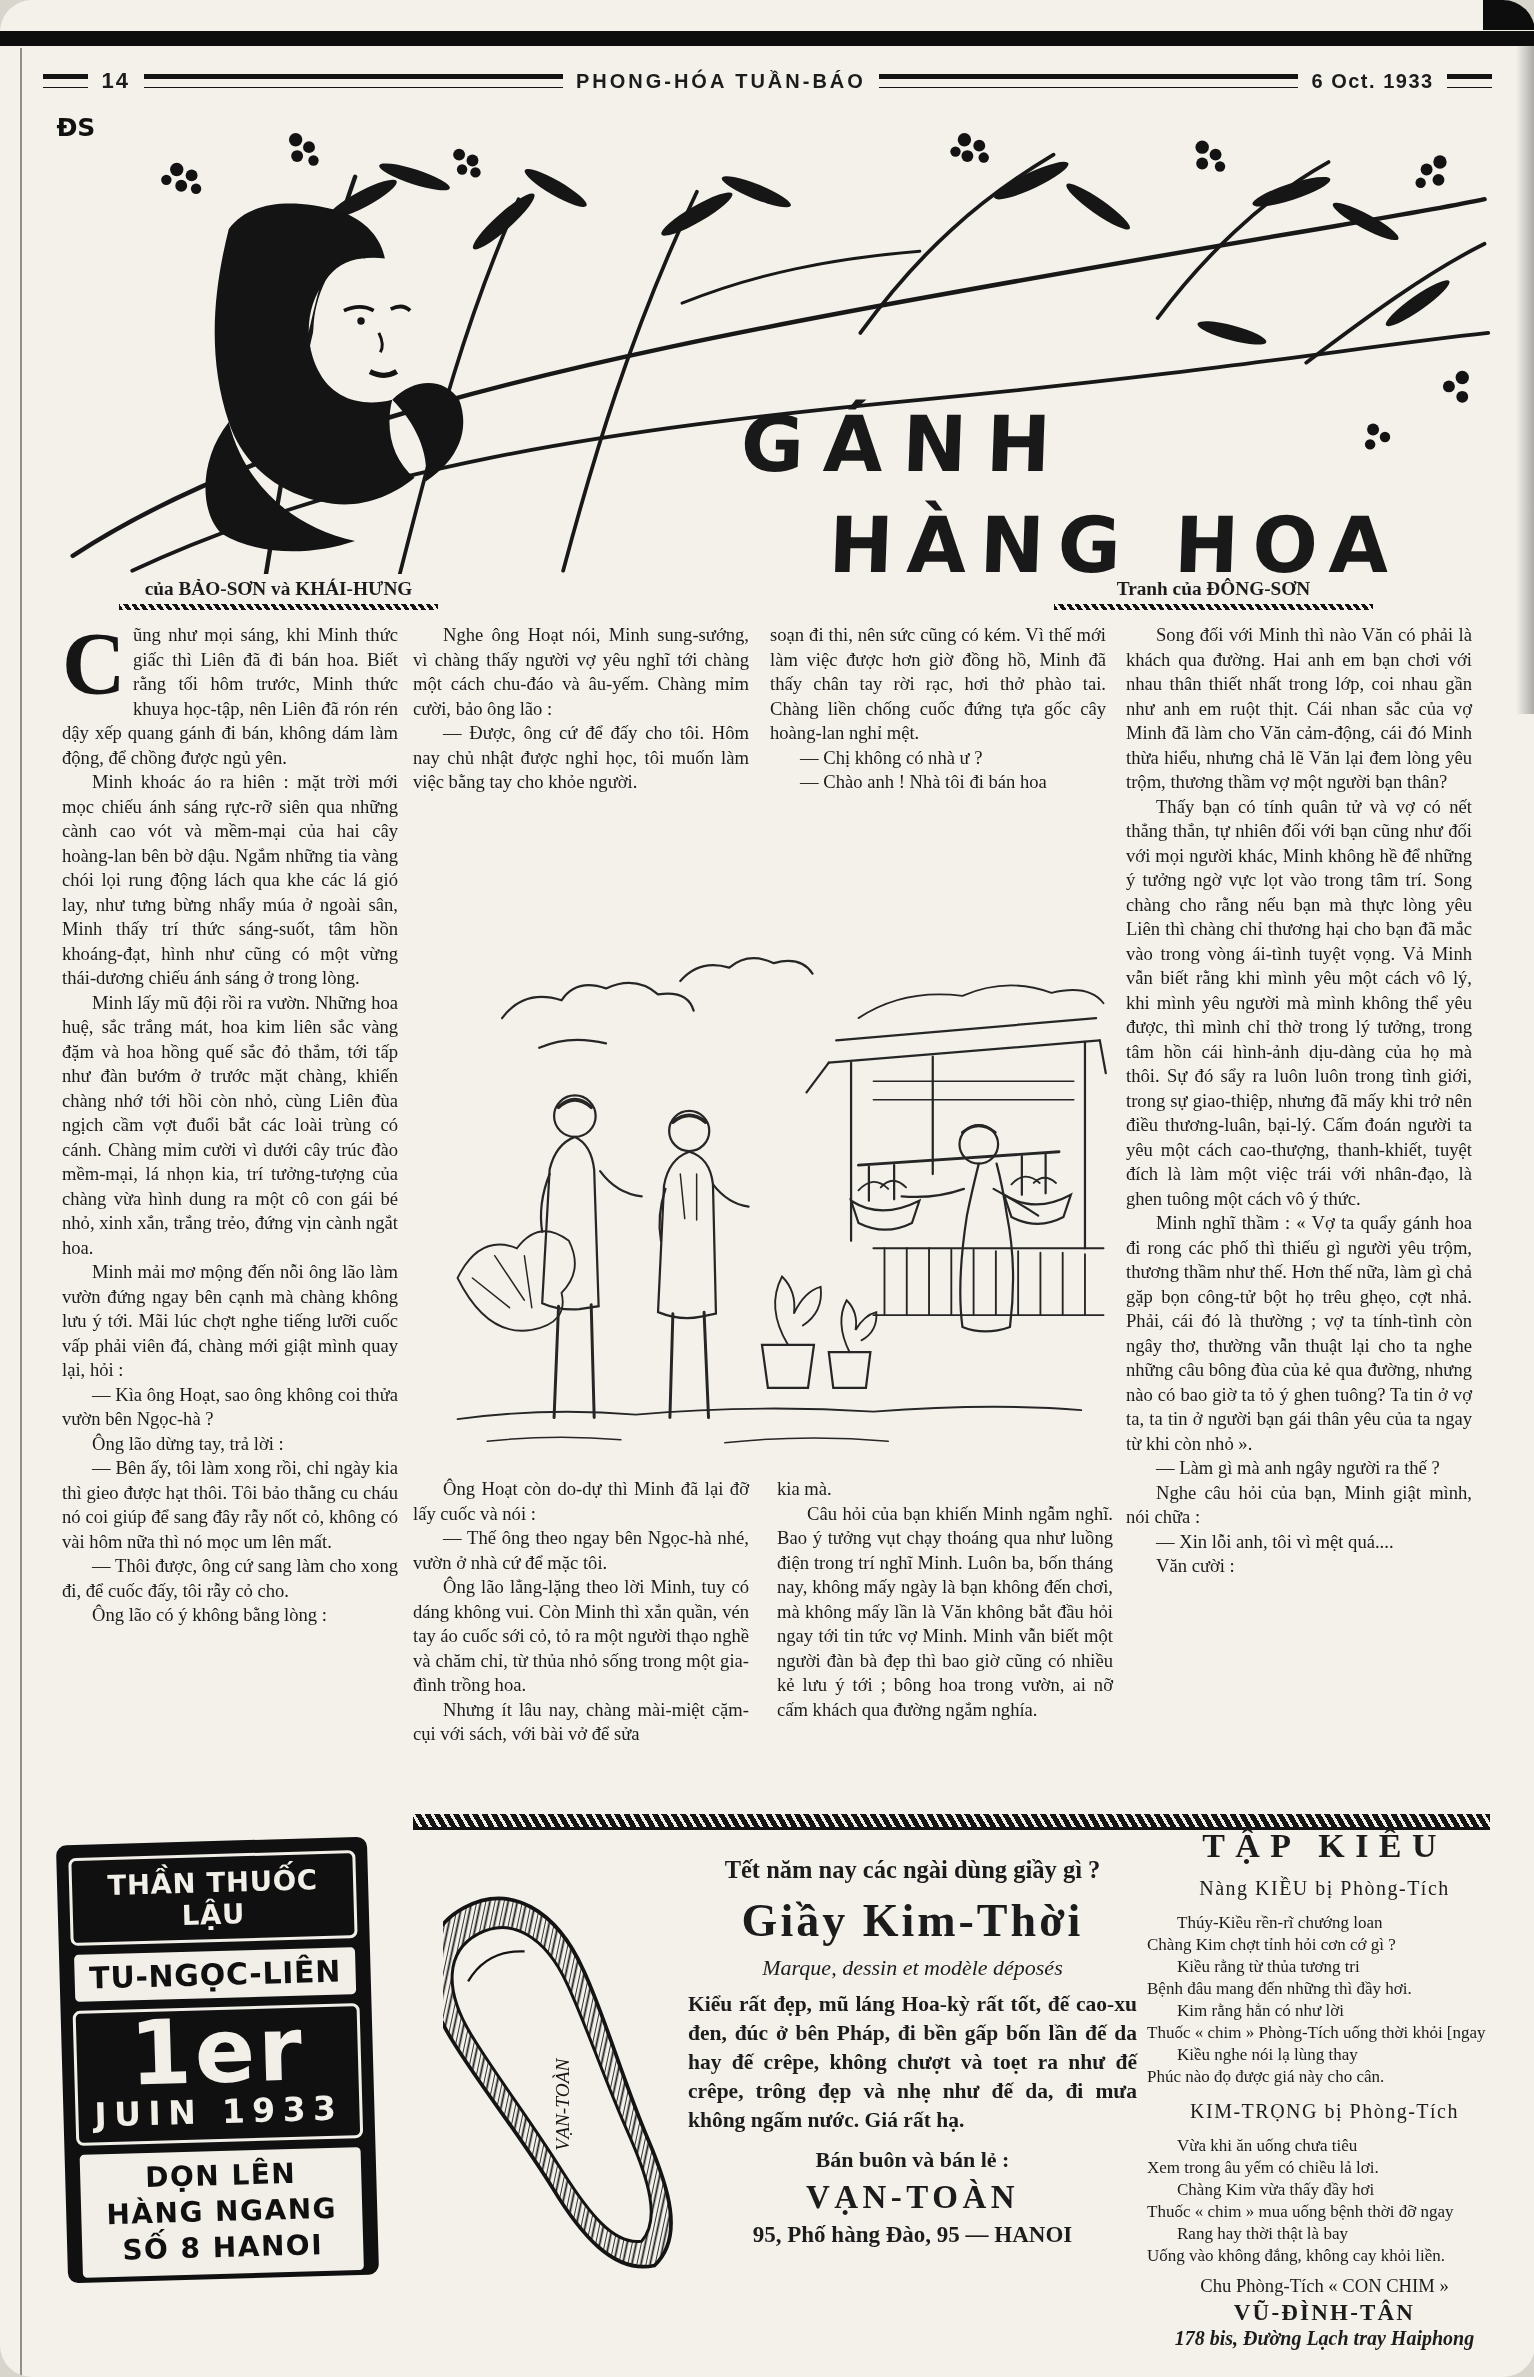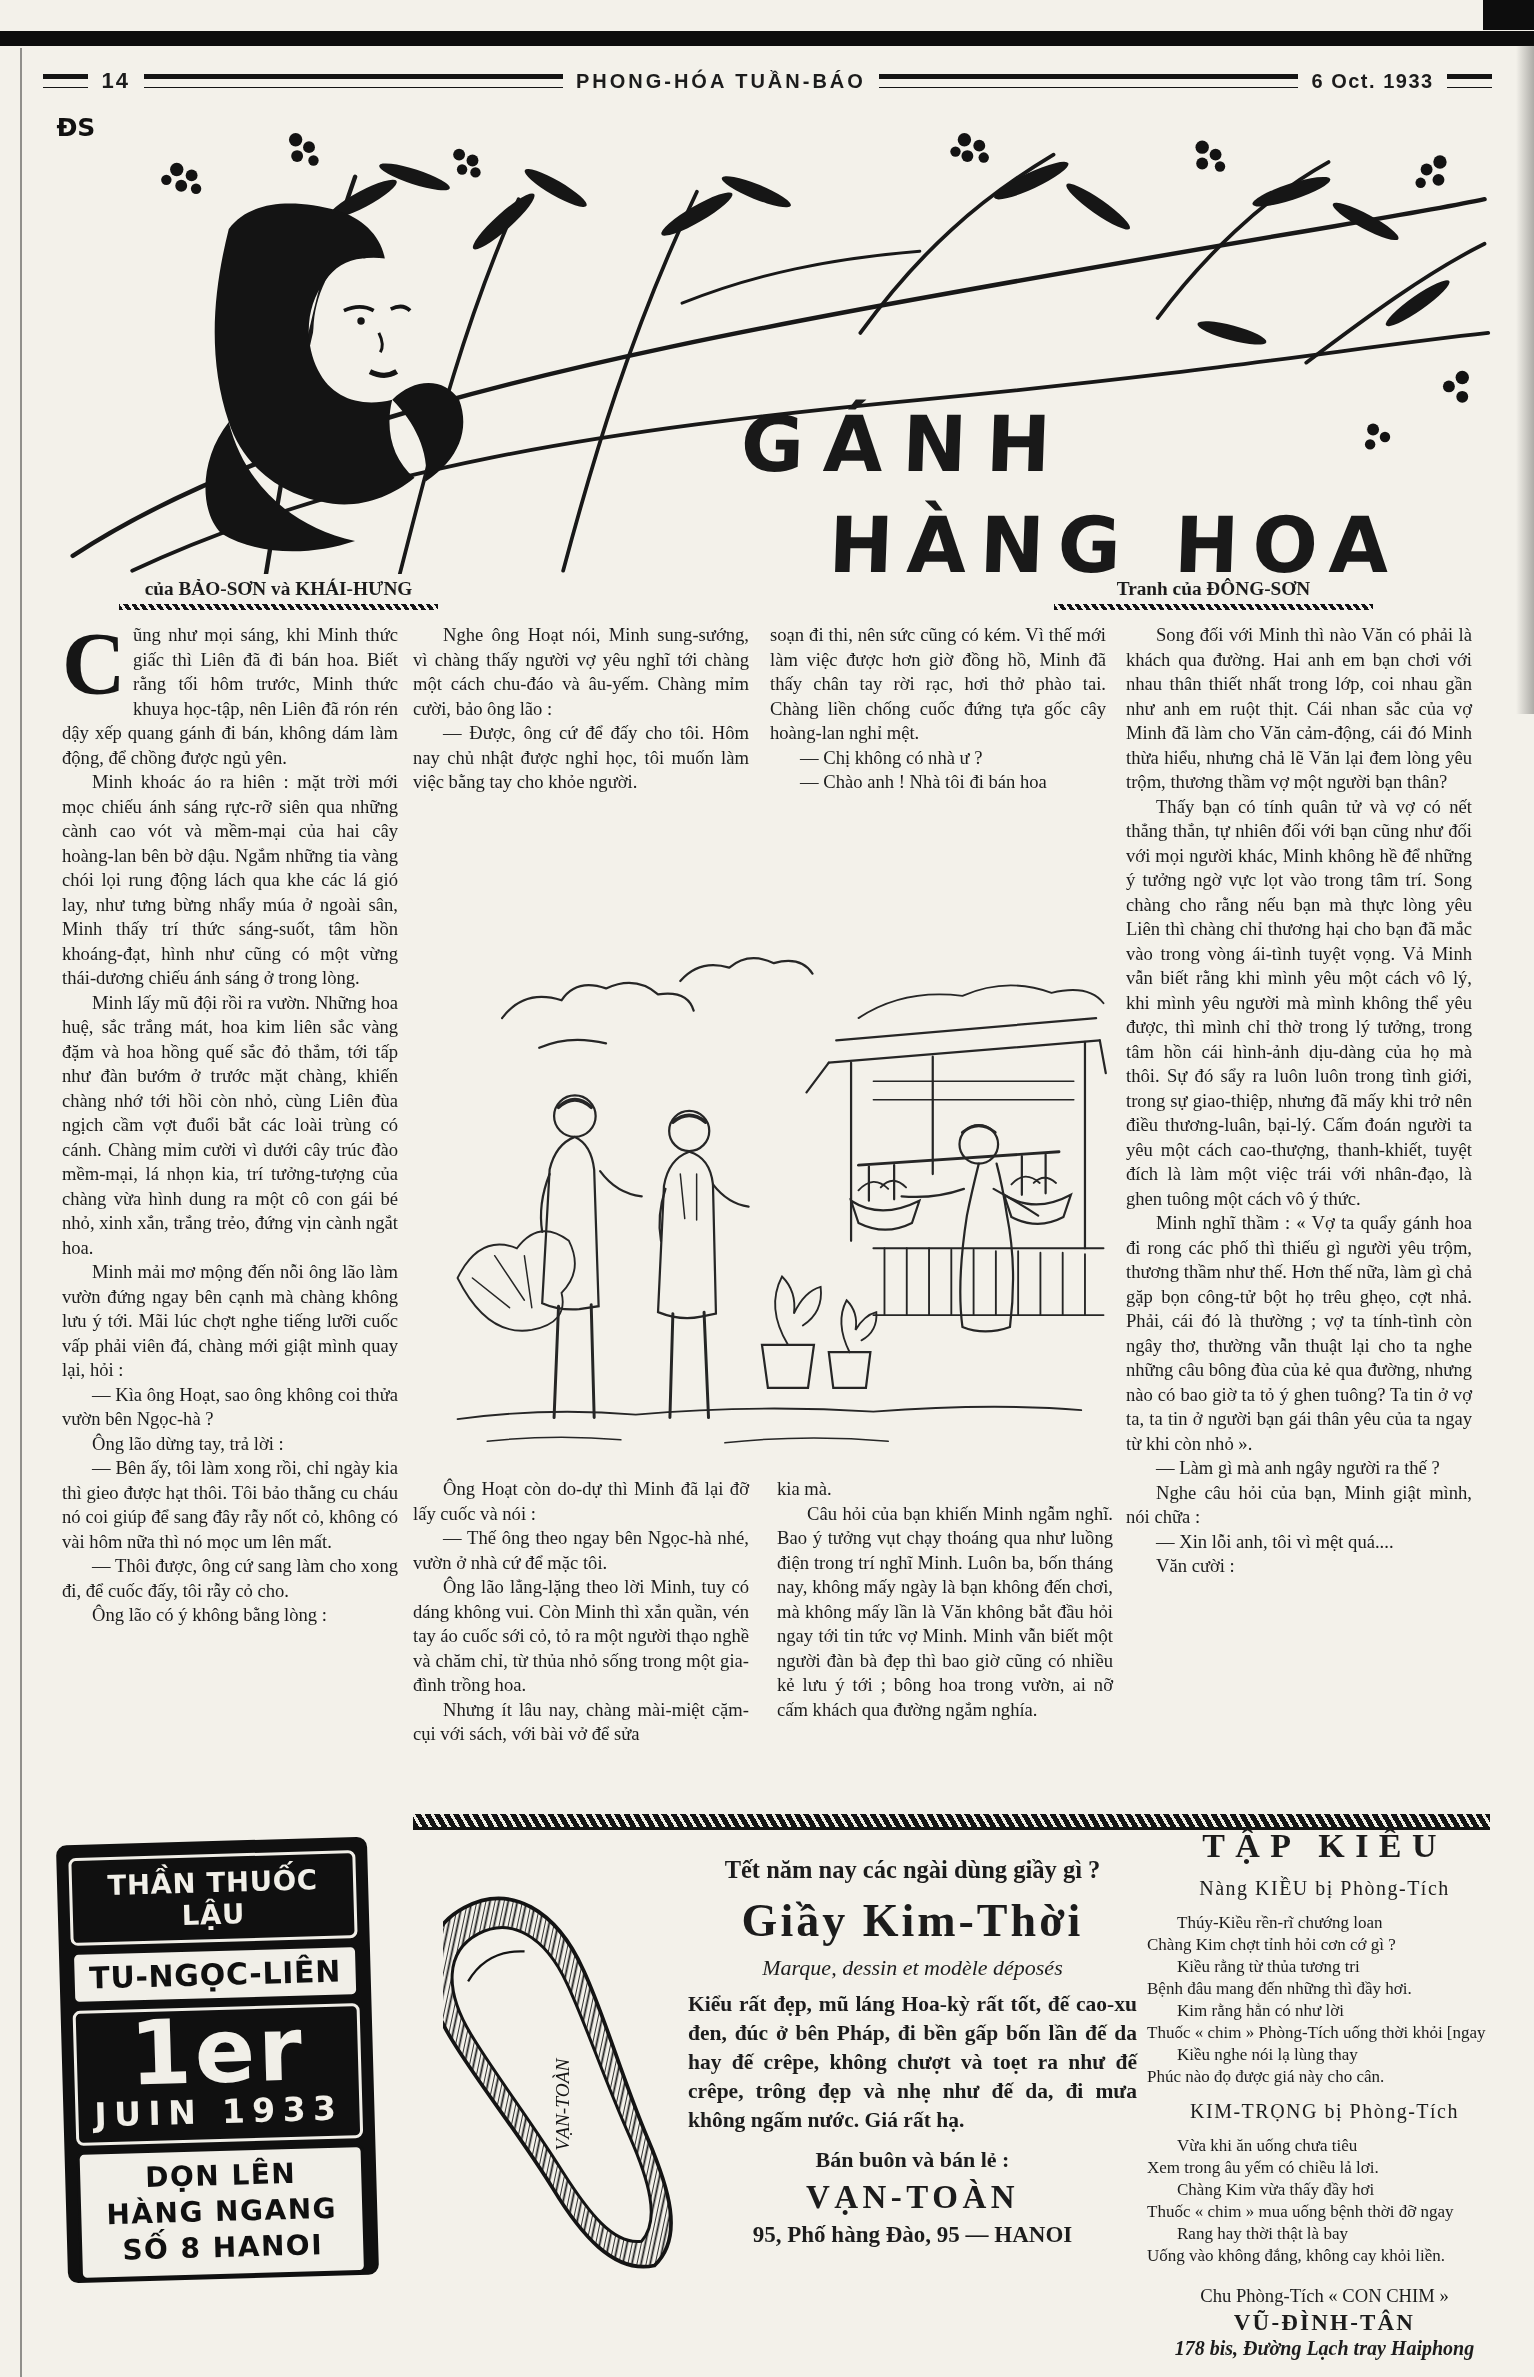--- a/index.html
+++ b/index.html
@@ -1,17 +1,17 @@
 <!DOCTYPE html>
 <html style="font-size:12px"><head>
 <meta charset="utf-8">
 <style>
   html,body{margin:0;padding:0;background:#d8d5cd;}
   .page{position:relative;width:1535px;height:2377px;background:#f3f1ea;overflow:hidden;
-        font-family:"Liberation Serif", serif;color:#1c1c1c;}
+        font-family:"Liberation Serif", serif;color:#1c1c1c;border-radius:32px;}
   
   .scan-topbar{position:absolute;top:31px;left:0;right:0;height:15px;background:#0d0d0d;}
   .scan-corner{position:absolute;top:0;right:0;width:52px;height:30px;background:#0d0d0d;}
   .scan-edge{position:absolute;top:48px;bottom:0;left:20px;width:2.2px;background:rgba(25,25,25,.45);}
   .scan-shade{position:absolute;top:45px;right:0;width:19.3px;height:669px;background:linear-gradient(to left,rgba(30,30,30,.35),transparent);}
 
   
   .pagehead{position:absolute;top:68px;left:43px;right:43px;display:flex;align-items:center;gap:13.4px;
             font-family:"Liberation Sans", sans-serif;font-weight:bold;}
   .rule{height:8.2px;border-top:5.2px solid #141414;border-bottom:1.5px solid #141414;}
@@ -81,21 +81,21 @@
   .am-retail{font-size:22px;font-weight:bold;margin-top:12px;}
   .am-store{font-size:33px;font-weight:bold;letter-spacing:4.5px;margin-top:6px;}
   .am-addr{font-size:23px;font-weight:bold;margin-top:6px;}
 
   
   .ad-right{position:absolute;left:1147px;top:1822px;width:355px;height:520px;}
   .tk-title{font-size:34px;font-weight:bold;letter-spacing:10.4px;text-align:center;margin:4.5px 0 7.4px;}
   .tk-head{font-size:20px;text-align:center;margin:12px 0;letter-spacing:1.5px;}
   .klines div{font-size:17px;line-height:22px;white-space:nowrap;}
   .klines div:nth-of-type(odd){padding-left:30px;}
-  .tk-cure{font-size:18.6px;text-align:center;margin-top:18px;}
+  .tk-cure{font-size:18.6px;text-align:center;margin-top:8px;}
   .tk-sig{font-size:23px;font-weight:bold;text-align:center;letter-spacing:2.2px;margin-top:3px;}
   .tk-addr{font-size:20px;font-weight:bold;font-style:italic;text-align:center;margin-top:1.5px;}
 </style>
 </head>
 <body>
 
 <div class="page">
   <div class="scan-topbar"></div>
   <div class="scan-corner"></div>
   <div class="scan-edge"></div>

